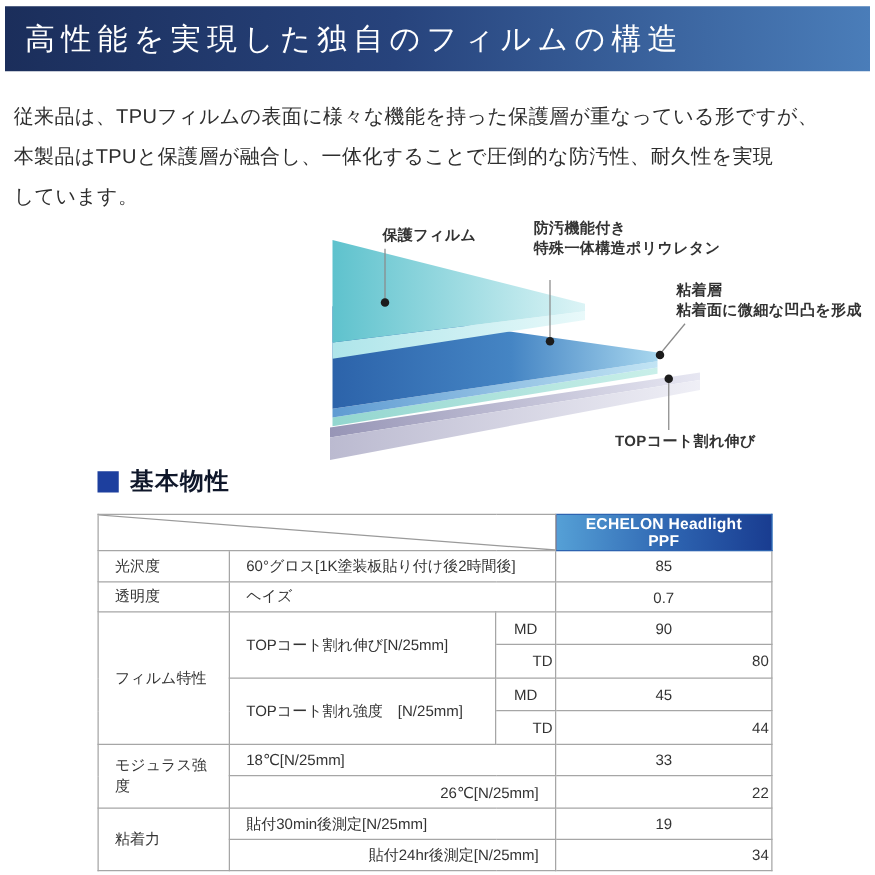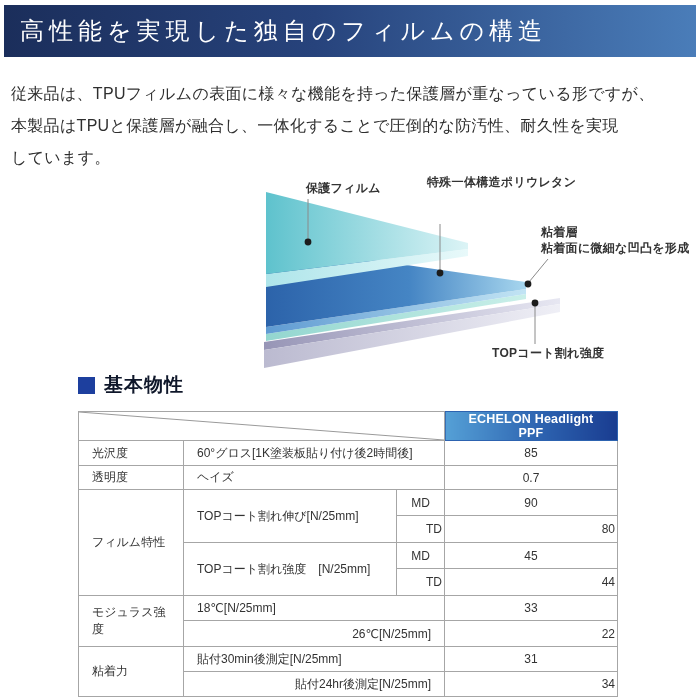--- a/index.html
+++ b/index.html
@@ -110,29 +110,30 @@
 
     <circle cx="308" cy="72" r="3.4" fill="#1c1c1c"></circle>
     <circle cx="440" cy="103" r="3.4" fill="#1c1c1c"></circle>
     <circle cx="528" cy="114" r="3.4" fill="#1c1c1c"></circle>
     <circle cx="535" cy="133" r="3.4" fill="#1c1c1c"></circle>
   </svg>
 
   <div class="dlabel lbl-protect">保護フィルム</div>
 
   <div class="dlabel lbl-unique">
+    <div>防汚機能付き</div>
     <div>特殊一体構造ポリウレタン</div>
   </div>
 
   <div class="dlabel lbl-adhesive">
     <div>粘着層</div>
     <div>粘着面に微細な凹凸を形成</div>
   </div>
 
-  <div class="dlabel lbl-liner">TOPコート割れ強度</div>
+  <div class="dlabel lbl-liner">TOPコート割れ伸び</div>
 </div>
 
 <div class="section-head">
   <div class="section-square"></div>
   <div class="section-title">基本物性</div>
 </div>
 
 <table class="spec-table">
   <colgroup>
     <col style="width:105px">
@@ -188,20 +189,20 @@
       <td class="center">33</td>
     </tr>
     <tr style="height:26px" class="light">
       <td colspan="2">26℃[N/25mm]</td>
       <td class="center">22</td>
     </tr>
 
     <tr style="height:25px">
       <td rowspan="2">粘着力</td>
       <td colspan="2">貼付30min後測定[N/25mm]</td>
-      <td class="center">31</td>
+      <td class="center">19</td>
     </tr>
     <tr style="height:25px" class="light">
       <td colspan="2">貼付24hr後測定[N/25mm]</td>
       <td class="center">34</td>
     </tr>
   </tbody>
 </table>
 
 </body></html>

